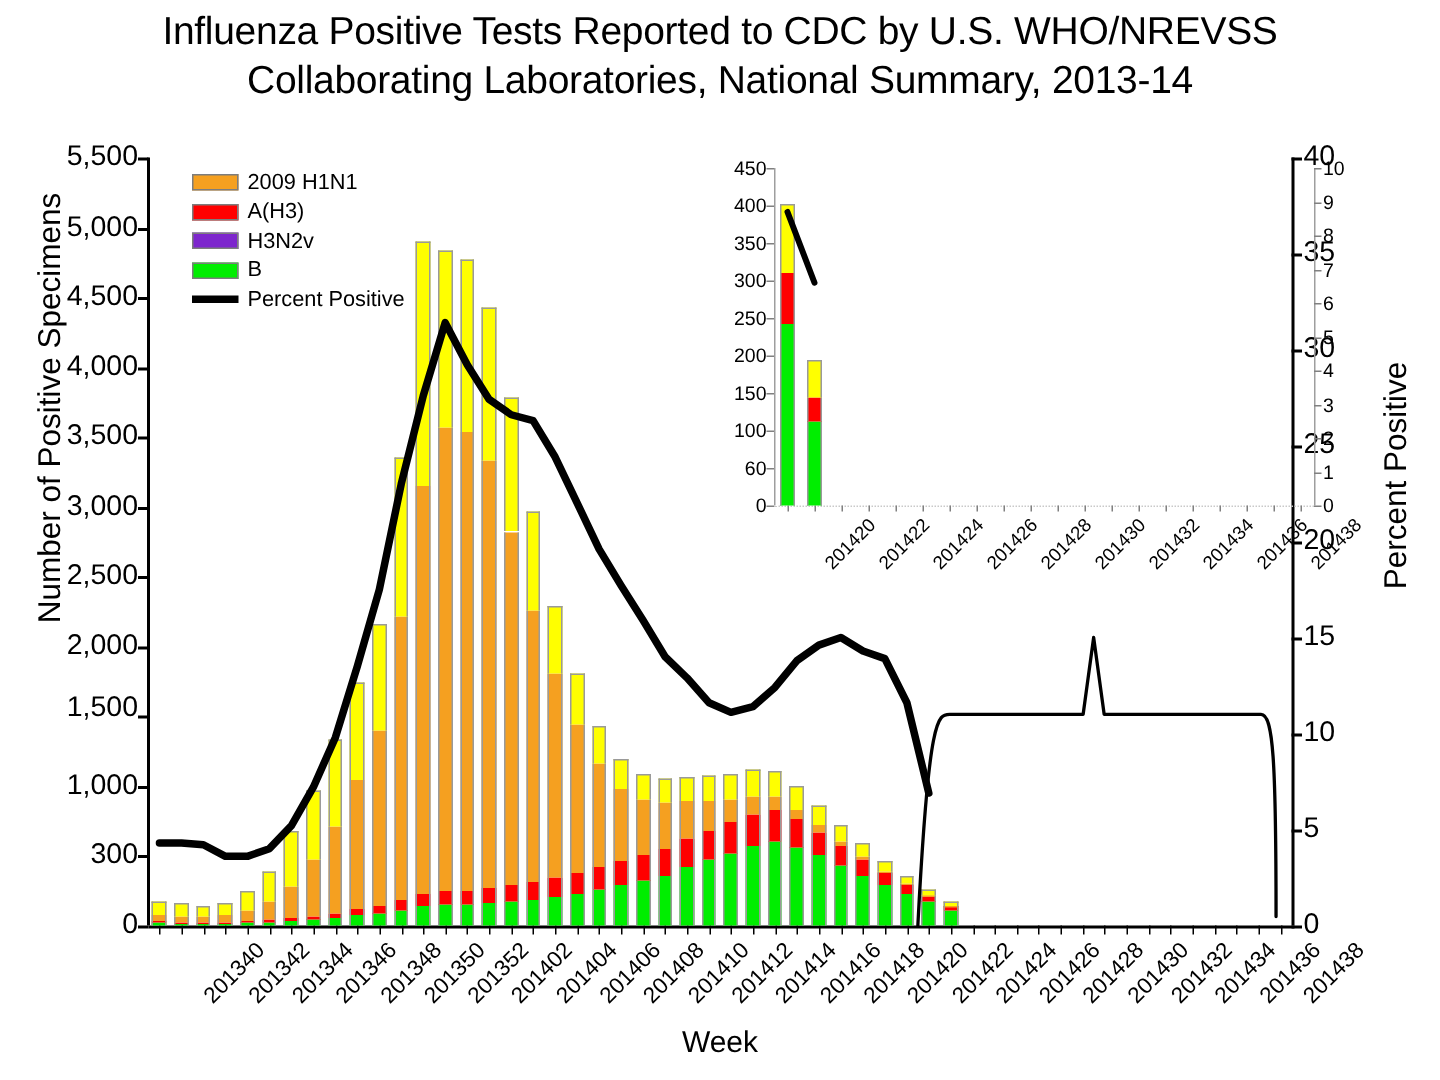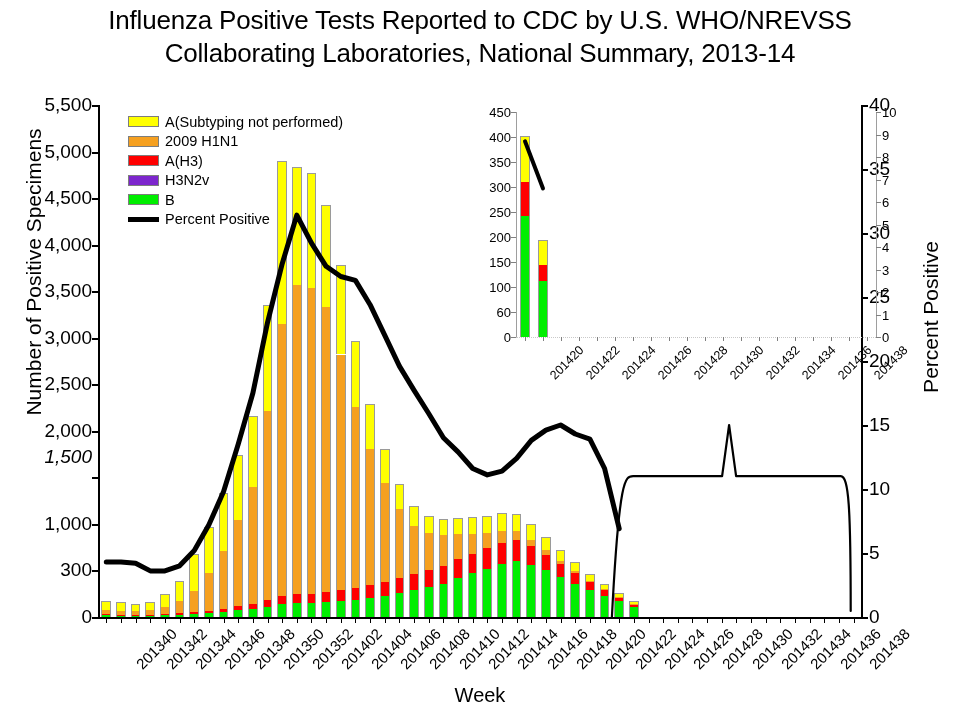--- a/index.html
+++ b/index.html
@@ -105,21 +105,21 @@
       <div class="axis-line" style="left: -1px; top: 0px; width: 2px; height: 512px;"></div>
       <div class="axis-line" style="left: 762px; top: 0px; width: 2px; height: 512px;"></div>
       <div class="axis-line" style="left: 0px; top: 512px; width: 764px; height: 2px;"></div>
       <div class="ytick left" style="top: 512px;"></div>
       <div class="ytick-label" style="top: 512px;">0</div>
       <div class="ytick left" style="top: 465.455px;"></div>
       <div class="ytick-label" style="top: 465.455px;">300</div>
       <div class="ytick left" style="top: 418.909px;"></div>
       <div class="ytick-label" style="top: 418.909px;">1,000</div>
       <div class="ytick left" style="top: 372.364px;"></div>
-      <div class="ytick-label" style="top: 352px; font-style: italic;">1,500</div>
+      <div class="ytick-label" style="top: 367px;">1,500</div>
       <div class="ytick left" style="top: 325.818px;"></div>
       <div class="ytick-label" style="top: 325.818px;">2,000</div>
       <div class="ytick left" style="top: 279.273px;"></div>
       <div class="ytick-label" style="top: 279.273px;">2,500</div>
       <div class="ytick left" style="top: 232.727px;"></div>
       <div class="ytick-label" style="top: 232.727px;">3,000</div>
       <div class="ytick left" style="top: 186.182px;"></div>
       <div class="ytick-label" style="top: 186.182px;">3,500</div>
       <div class="ytick left" style="top: 139.636px;"></div>
       <div class="ytick-label" style="top: 139.636px;">4,000</div>
@@ -448,24 +448,20 @@
         <div class="seg top" style="bottom: 12.8465px; height: 2.79273px; background: rgb(255, 255, 0);"></div>
       </div>
       <svg class="line-layer" width="762" height="512" viewBox="0 0 762 512">
         <path d="M7.3 457.0 L22.0 457.0 L36.6 458.2 L51.3 465.9 L65.9 465.9 L80.6 460.8 L95.3 445.4 L109.9 419.8 L124.6 386.6 L139.2 339.2 L153.9 288.0 L168.5 217.6 L183.2 158.7 L197.8 110.1 L212.5 138.2 L227.1 161.3 L241.8 171.5 L256.4 175.4 L271.1 199.7 L285.8 230.4 L300.4 261.1 L315.1 285.4 L329.7 308.5 L344.4 332.8 L359.0 346.9 L373.7 363.5 L388.3 369.9 L403.0 366.1 L417.6 353.3 L432.3 335.4 L446.9 325.1 L461.6 320.0 L476.3 329.0 L490.9 334.1 L505.6 363.5 L520.2 423.7" fill="none" stroke="#000000" stroke-width="5" stroke-linejoin="round" stroke-linecap="round"></path>
         <path d="M512.9 512.0 C520.2 371.2 526.2 371.2 534.2 371.2 L623.1 371.2 L630.1 320.0 L637.1 371.2 L741.7 371.2 C749.7 371.2 751.7 401.2 751.7 506.0" fill="none" stroke="#000" stroke-width="2.2" stroke-linejoin="round" stroke-linecap="round"></path>
       </svg>
     </div>
 
   <div class="legend" id="legend">
       <div class="legend-row">
-        <span class="legend-swatch" style="background: rgb(255, 255, 0);"></span>
-        <span class="legend-label">A(Subtyping not performed)</span>
-      </div>
-      <div class="legend-row">
         <span class="legend-swatch" style="background: rgb(245, 160, 32);"></span>
         <span class="legend-label">2009 H1N1</span>
       </div>
       <div class="legend-row">
         <span class="legend-swatch" style="background: rgb(255, 0, 0);"></span>
         <span class="legend-label">A(H3)</span>
       </div>
       <div class="legend-row">
         <span class="legend-swatch" style="background: rgb(125, 38, 205);"></span>
         <span class="legend-label">H3N2v</span>

